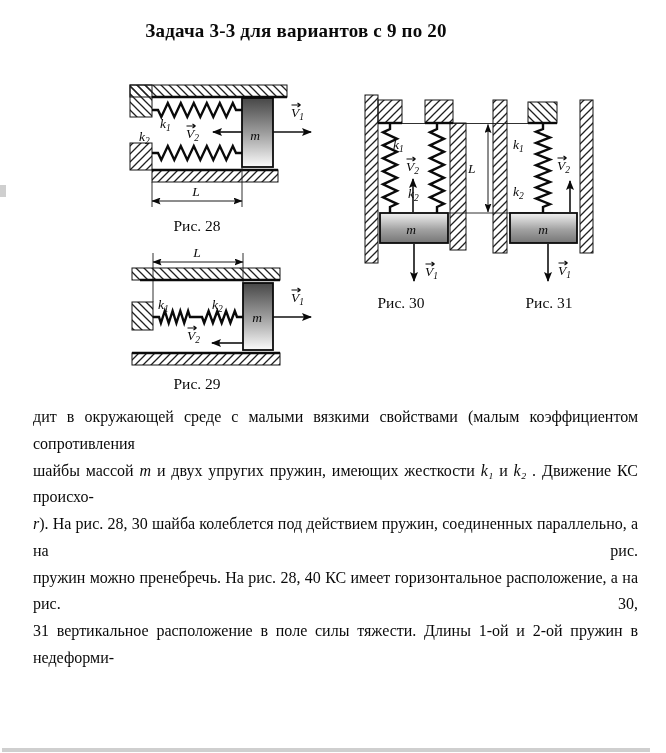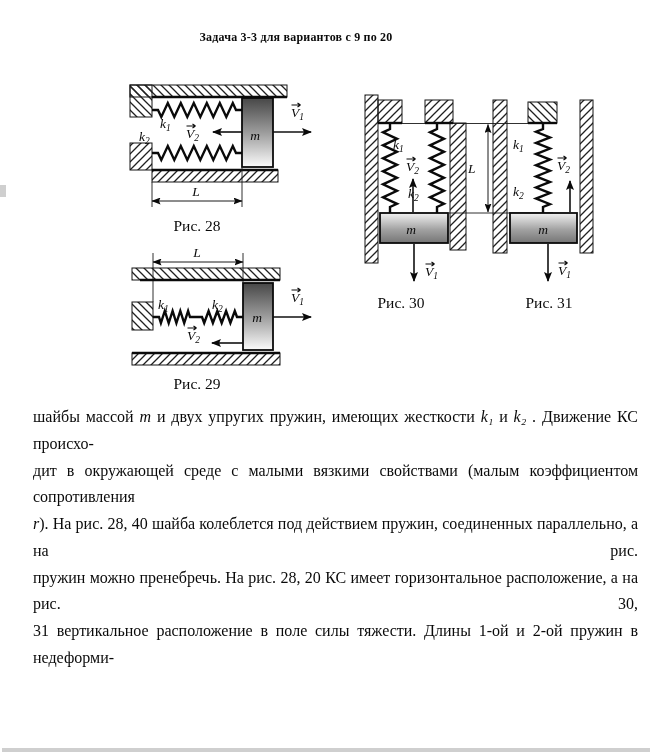--- a/index.html
+++ b/index.html
@@ -2,22 +2,22 @@
 <html><head>
 <meta charset="utf-8">
 <style>
   html,body{margin:0;padding:0;}
   body{
     width:666px;height:753px;position:relative;background:#ffffff;
     font-family:"Liberation Serif","DejaVu Serif","DejaVu Sans",serif;
     color:#0a0a0a;overflow:hidden;
   }
   .title{
-    position:absolute;top:30px;left:0;width:592px;text-align:center;
-    font-size:12px;font-weight:bold;letter-spacing:.2px;
+    position:absolute;top:20px;left:0;width:592px;text-align:center;
+    font-size:19px;font-weight:bold;letter-spacing:.2px;
   }
   .figs{position:absolute;top:60px;left:0;}
   .para{
     position:absolute;top:404px;left:0;right:0;
     padding:0 28px 0 33px;font-size:16px;line-height:26.75px;
   }
   .pline{text-align:justify;text-align-last:justify;white-space:normal;}
   .pline.first{text-indent:28px;}
   .it{font-style:italic;}
   .scan-band{position:absolute;left:2px;right:16px;bottom:1px;height:4px;
@@ -180,21 +180,21 @@
     </g>
     <g>
       <path class="vec" d="M0,0 h9 m0,0 l-3,-2 m3,2 l-3,2" transform="translate(558.5,203)"></path>
       <text class="lbl" x="558" y="215"><tspan>V</tspan><tspan class="sub" dy="3">1</tspan></text>
     </g>
     <text class="cap" x="549" y="248" text-anchor="middle">Рис. 31</text>
   </g>
 </svg>
 
 <div class="para" id="paragraph">
+    <div class="pline"><span>дит в окружающей среде с малыми вязкими свойствами (малым коэффициентом сопротивления</span></div>
     <div class="pline"><span>шайбы массой </span><span class="it">m</span><span> и двух упругих пружин, имеющих жесткости </span><span class="it">k₁</span><span> и </span><span class="it">k₂</span><span> . Движение КС происхо-</span></div>
-    <div class="pline"><span>дит в окружающей среде с малыми вязкими свойствами (малым коэффициентом сопротивления</span></div>
-    <div class="pline"><span class="it">r</span><span>). На рис. 28, 40 шайба колеблется под действием пружин, соединенных параллельно, а на рис.</span></div>
-    <div class="pline"><span>пружин можно пренебречь. На рис. 28, 20 КС имеет горизонтальное расположение, а на рис. 30,</span></div>
+    <div class="pline"><span class="it">r</span><span>). На рис. 28, 30 шайба колеблется под действием пружин, соединенных параллельно, а на рис.</span></div>
+    <div class="pline"><span>пружин можно пренебречь. На рис. 28, 40 КС имеет горизонтальное расположение, а на рис. 30,</span></div>
     <div class="pline"><span>31 вертикальное расположение в поле силы тяжести. Длины 1-ой и 2-ой пружин в недеформи-</span></div>
   </div>
 
 <div class="scan-speck"></div>
 <div class="scan-band"></div>
 
 </body></html>

